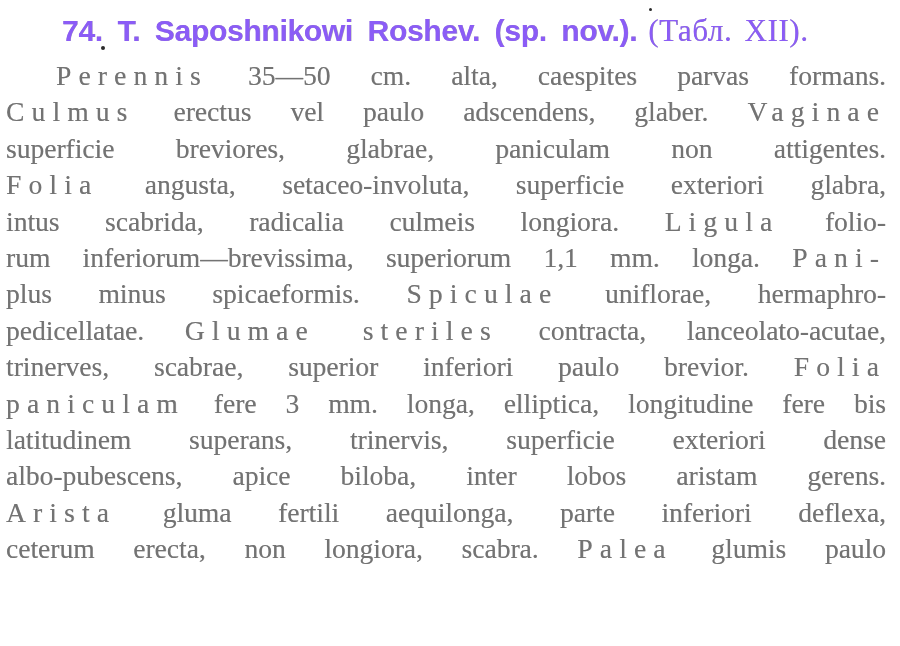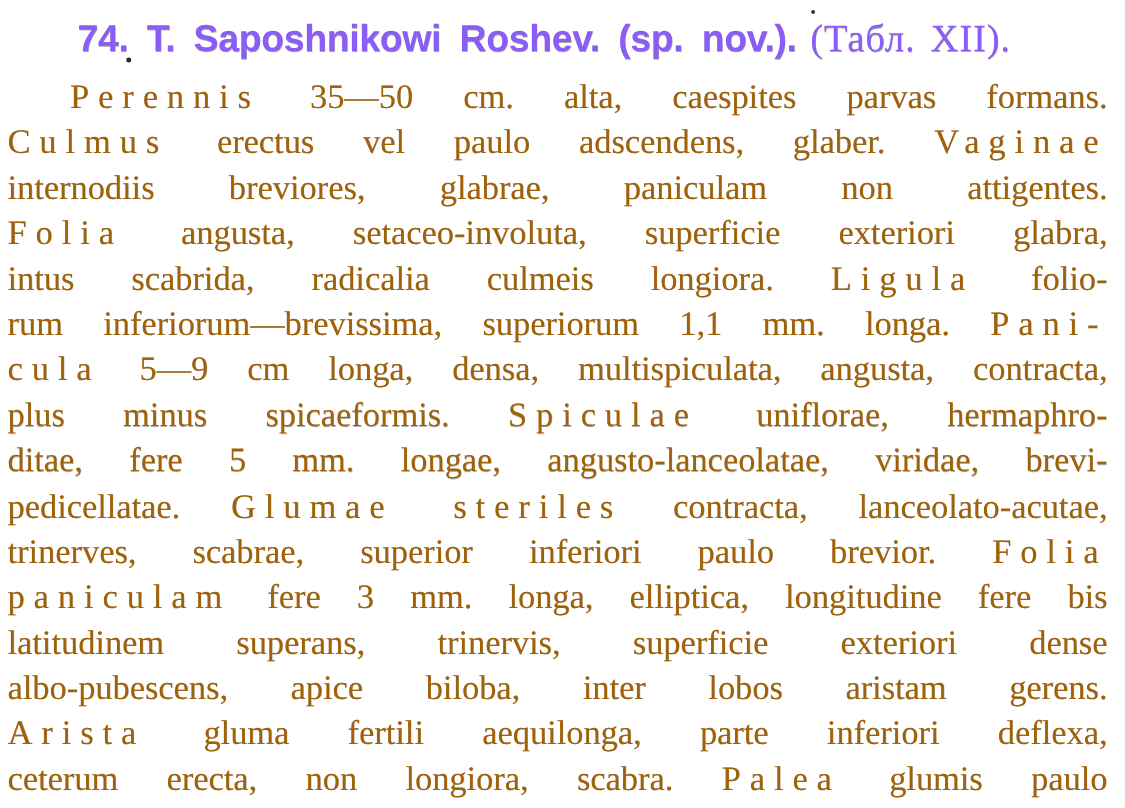--- a/index.html
+++ b/index.html
@@ -35,21 +35,21 @@
     letter-spacing: 0.02em;
     word-spacing: 0.12em;
     margin-left: 0.35em;
   }
   .bodytext {
     margin-top: 6px;
     padding: 0 14px 0 6px;
     font-family: "Liberation Serif", "DejaVu Serif", serif;
     font-size: 27.5px;
     line-height: 36.4px;
-    color: #a16207;
+    color: #737373;
     text-shadow: 0.3px 0.3px 0 rgba(0,0,0,0.3);
   }
   .line {
     height: 36.4px;
     text-align: justify;
     text-align-last: justify;
     -moz-text-align-last: justify;
   }
   .line.indent {
     text-indent: 50px;
@@ -69,27 +69,25 @@
 <body>
 
 <div class="page">
   <h1 class="title">
     <span class="main">74. T. Saposhnikowi Roshev. (sp. nov.).</span><span class="plate">(Табл. XII).</span>
   </h1>
 
   <div class="bodytext" id="body-lines">
       <div class="line indent"><span class="sp">Perennis</span><span> 35—50 cm. alta, caespites parvas formans.</span></div>
       <div class="line"><span class="sp">Culmus</span><span> erectus vel paulo adscendens, glaber. </span><span class="sp">Vaginae</span></div>
-      <div class="line"><span>internodiis breviores, glabrae, paniculam non attigentes.</span></div>
+      <div class="line"><span>superficie breviores, glabrae, paniculam non attigentes.</span></div>
       <div class="line"><span class="sp">Folia</span><span> angusta, setaceo-involuta, superficie exteriori glabra,</span></div>
       <div class="line"><span>intus scabrida, radicalia culmeis longiora. </span><span class="sp">Ligula</span><span> folio-</span></div>
       <div class="line"><span>rum inferiorum—brevissima, superiorum 1,1 mm. longa. </span><span class="sp">Pani-</span></div>
-      <div class="line"><span class="sp">cula</span><span> 5—9 cm longa, densa, multispiculata, angusta, contracta,</span></div>
       <div class="line"><span>plus minus spicaeformis. </span><span class="sp">Spiculae</span><span> uniflorae, hermaphro-</span></div>
-      <div class="line"><span>ditae, fere 5 mm. longae, angusto-lanceolatae, viridae, brevi-</span></div>
       <div class="line"><span>pedicellatae. </span><span class="sp">Glumae steriles</span><span> contracta, lanceolato-acutae,</span></div>
       <div class="line"><span>trinerves, scabrae, superior inferiori paulo brevior. </span><span class="sp">Folia</span></div>
       <div class="line"><span class="sp">paniculam</span><span> fere 3 mm. longa, elliptica, longitudine fere bis</span></div>
       <div class="line"><span>latitudinem superans, trinervis, superficie exteriori dense</span></div>
       <div class="line"><span>albo-pubescens, apice biloba, inter lobos aristam gerens.</span></div>
       <div class="line"><span class="sp">Arista</span><span> gluma fertili aequilonga, parte inferiori deflexa,</span></div>
       <div class="line"><span>ceterum erecta, non longiora, scabra. </span><span class="sp">Palea</span><span> glumis paulo</span></div>
     </div>
 
   <div class="speck speck-1"></div>

